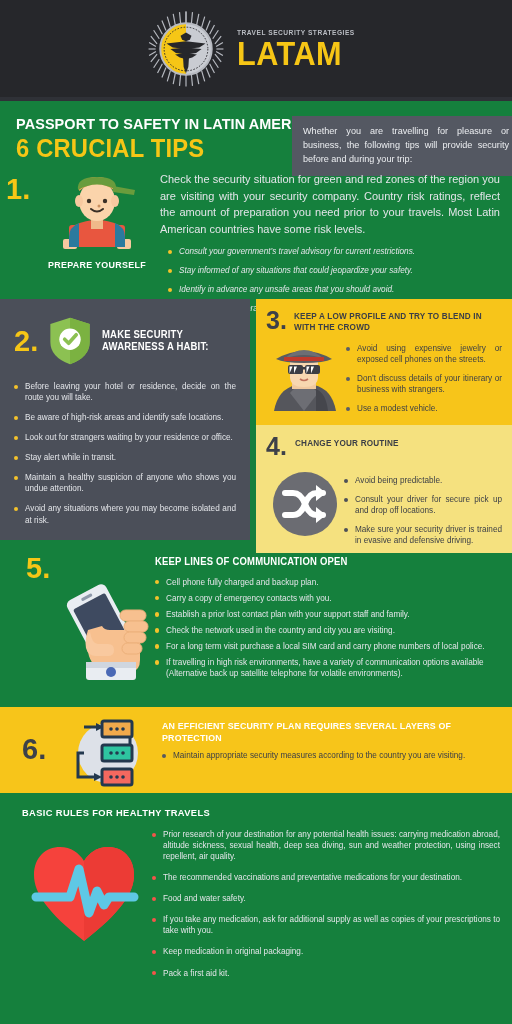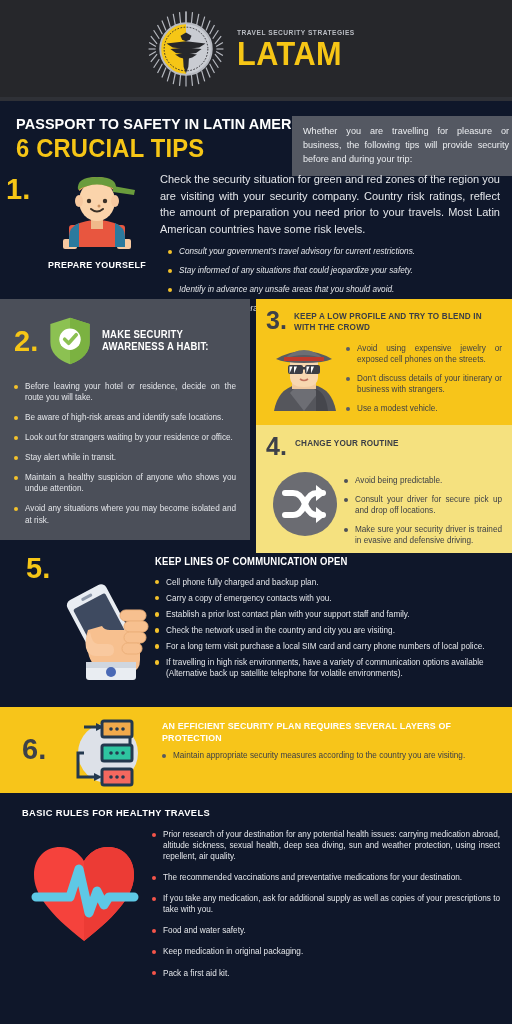--- a/index.html
+++ b/index.html
@@ -3,21 +3,21 @@
 <meta charset="utf-8">
 <style>
   * { box-sizing: border-box; margin: 0; padding: 0; }
   html, body {
     width: 512px;
     height: 1024px;
     background: #42464f;
     font-family: "Liberation Sans", sans-serif;
     overflow: hidden;
   }
-  .page { position: relative; width: 512px; height: 1024px; background: #0f172a; }
+  .page { position: relative; width: 512px; height: 1024px; background: #15803d; }
 
   
   .header {
     height: 97px;
     background: #26272b;
     display: flex;
     align-items: center;
     justify-content: center;
     gap: 12px;
   }
@@ -492,21 +492,21 @@
     <div class="title">BASIC RULES FOR HEALTHY TRAVELS</div>
     <svg class="heart" viewBox="0 0 112 104">
       <path d="M56 100 C20 72 6 52 6 34 C6 16 18 6 32 6 C43 6 51 12 56 20 C61 12 69 6 80 6 C94 6 106 16 106 34 C106 52 92 72 56 100 z" fill="#f5423c"></path>
       <path d="M56 20 C61 12 69 6 80 6 C94 6 106 16 106 34 C106 52 92 72 56 100 z" fill="#ec3b35"></path>
       <path d="M8 56 h34 l9 -28 l10 44 l8 -22 l7 14 l5 -8 h25" stroke="#5ec8e5" stroke-width="9" fill="none" stroke-linecap="round" stroke-linejoin="round"></path>
     </svg>
     <div class="body">
       <ul class="bullets red-dots">
         <li>Prior research of your destination for any potential health issues: carrying medication abroad, altitude sickness, sexual health, deep sea diving, sun and weather protection, using insect repellent, air quality.</li>
         <li>The recommended vaccinations and preventative medications for your destination.</li>
+        <li>Food and water safety.</li>
         <li>If you take any medication, ask for additional supply as well as copies of your prescriptions to take with you.</li>
-        <li>Food and water safety.</li>
         <li>Keep medication in original packaging.</li>
         <li>Pack a first aid kit.</li>
       </ul>
     </div>
   </div>
 
 </div>
 
 </body></html>

